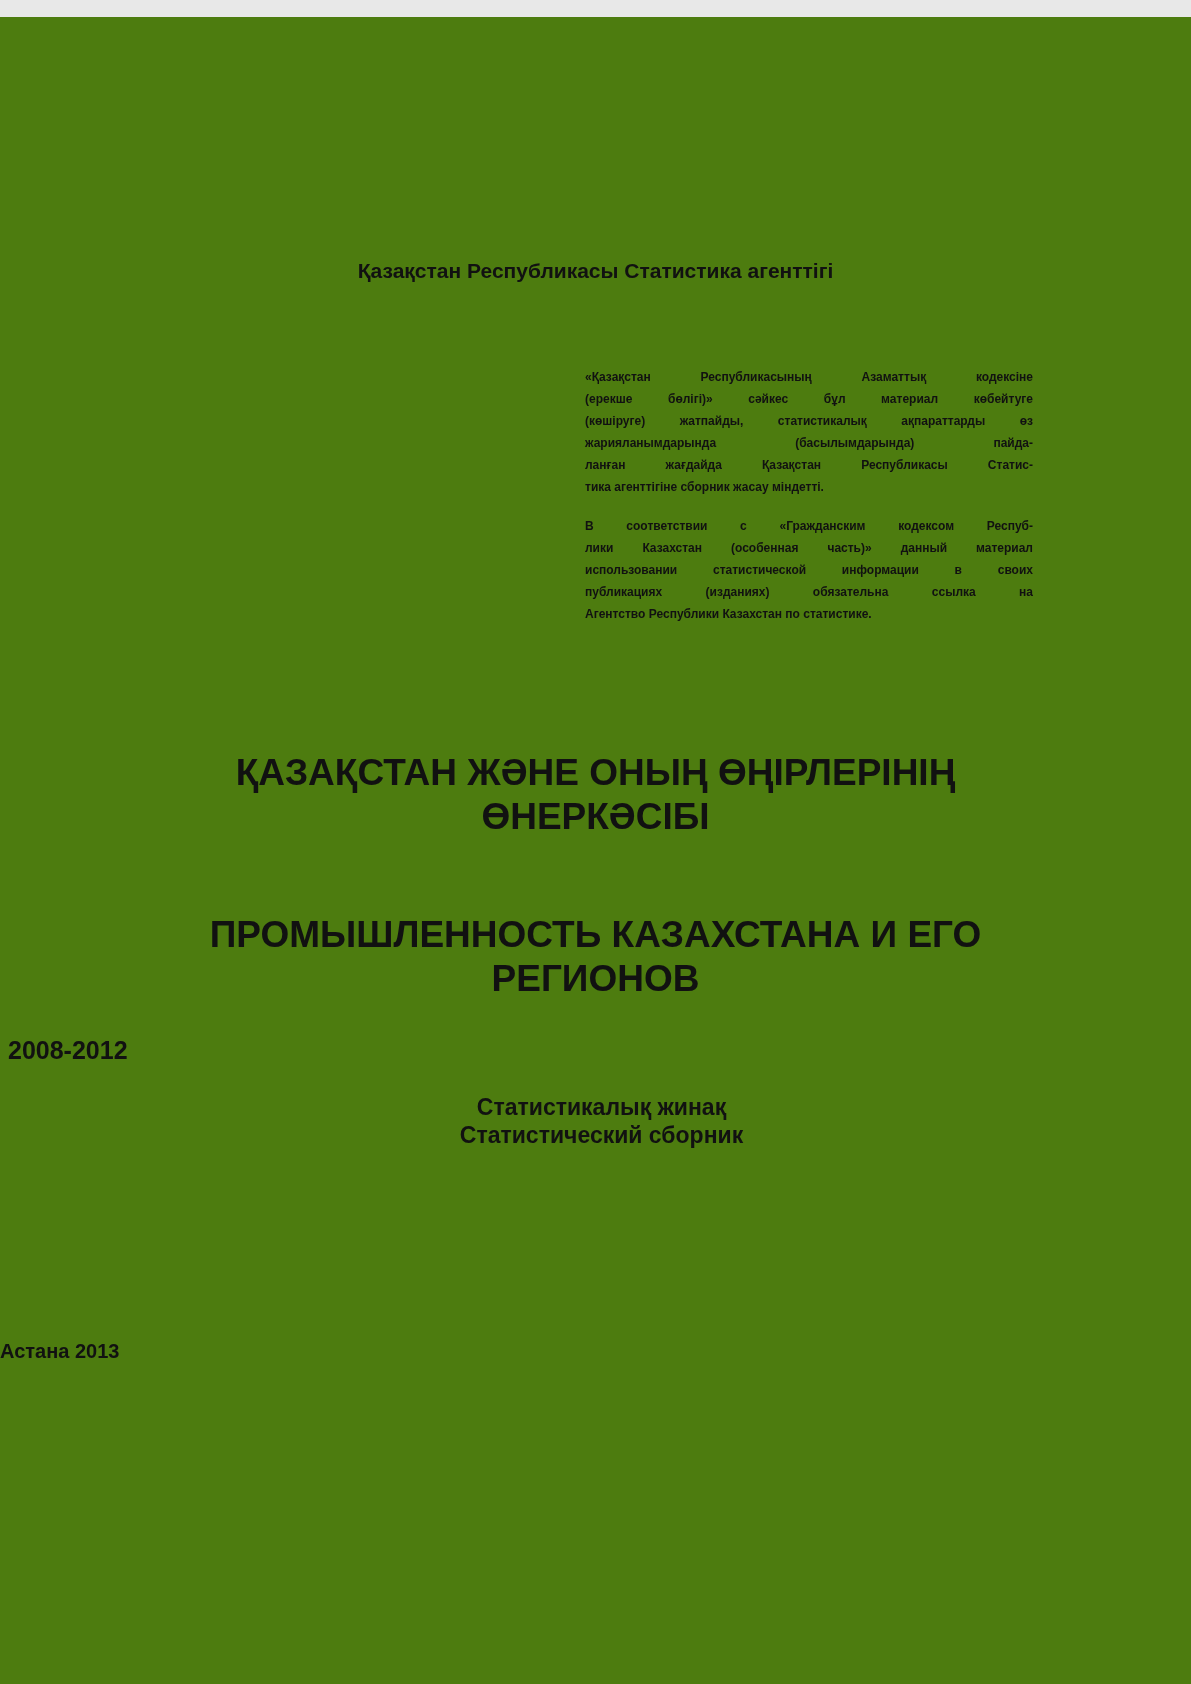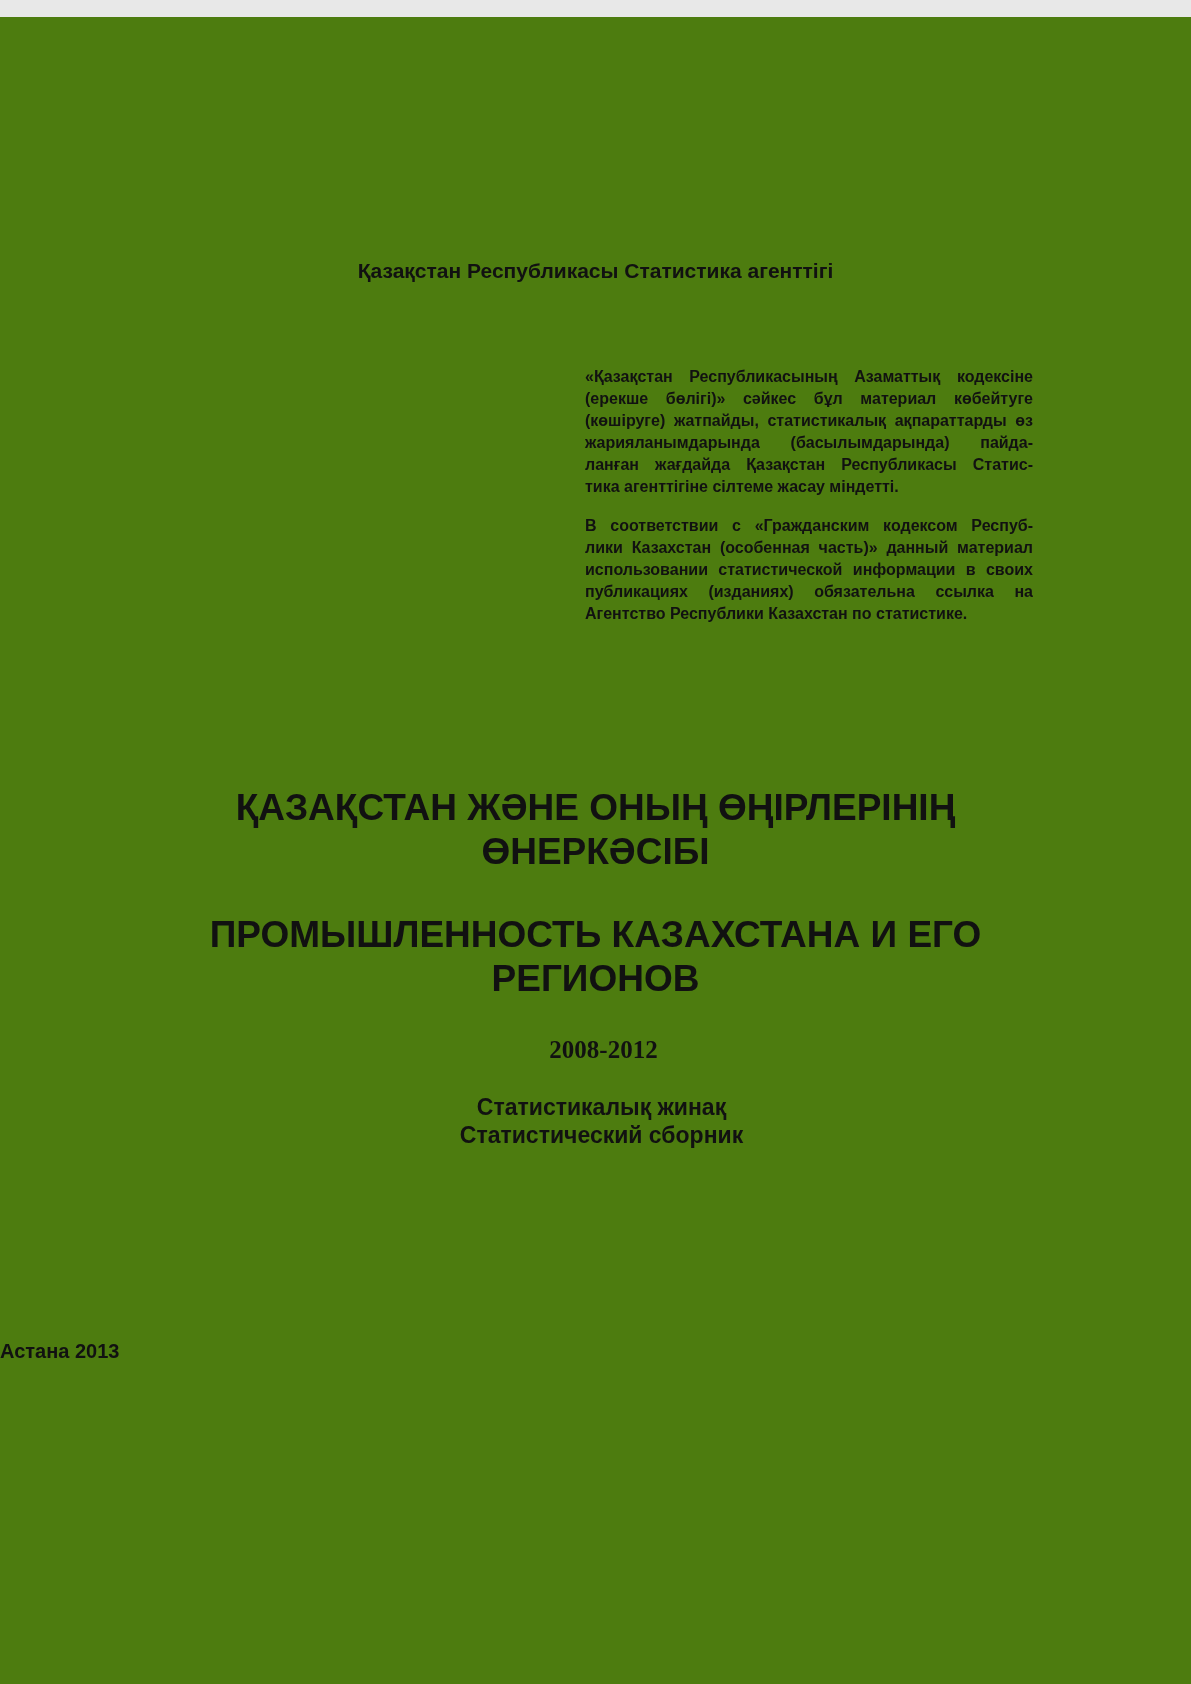--- a/index.html
+++ b/index.html
@@ -25,63 +25,62 @@
     text-align: center;
     font-size: 21px;
     font-weight: bold;
     line-height: 22px;
   }
   .notice-block {
     position: absolute;
     left: 585px;
     top: 349px;
     width: 448px;
-    font-size: 16px;
+    font-size: 12px;
     font-weight: bold;
     line-height: 22px;
   }
   .notice-para { margin: 0 0 17px 0; }
   .jline {
     text-align: justify;
     text-align-last: justify;
   }
   .jline-last {
     text-align: left;
     text-align-last: left;
   }
   .title-kk {
     position: absolute;
     left: 0;
     right: 0;
-    top: 769px;
+    top: 734px;
     text-align: center;
     font-size: 37px;
     font-weight: bold;
     line-height: 44px;
   }
   .title-ru {
     position: absolute;
     left: 0;
     right: 0;
     top: 896px;
     text-align: center;
     font-size: 37px;
     font-weight: bold;
     line-height: 44px;
   }
   .years {
     position: absolute;
-    left: 16px;
+    left: 8px;
     right: 0;
     top: 1018px;
-    text-align: center;
+    text-align: left;
     font-size: 25px;
     font-weight: bold;
     line-height: 30px;
-    font-family: Liberation Serif, serif;
   }
   .subtitles {
     position: absolute;
     left: 12px;
     right: 0;
     top: 1076px;
     text-align: center;
     font-size: 23px;
     font-weight: bold;
     line-height: 28px;
@@ -105,21 +104,21 @@
   <div class="publisher">Қазақстан Республикасы Статистика агенттігі</div>
 
   <div class="notice-block">
 
     <div class="notice-para">
       <div class="jline">«Қазақстан Республикасының Азаматтық кодексіне</div>
       <div class="jline">(ерекше бөлігі)» сәйкес бұл материал көбейтуге</div>
       <div class="jline">(көшіруге) жатпайды, статистикалық ақпараттарды өз</div>
       <div class="jline">жарияланымдарында (басылымдарында) пайда-</div>
       <div class="jline">ланған жағдайда Қазақстан Республикасы Статис-</div>
-      <div class="jline jline-last">тика агенттігіне сілтеме жасау міндетті.</div>
+      <div class="jline jline-last">тика агенттігіне сборник жасау міндетті.</div>
     </div>
 
     <div class="notice-para">
       <div class="jline">В соответствии с «Гражданским кодексом Респуб-</div>
       <div class="jline">лики Казахстан (особенная часть)» данный материал</div>
       <div class="jline">использовании статистической информации в своих</div>
       <div class="jline">публикациях (изданиях) обязательна ссылка на</div>
       <div class="jline jline-last">Агентство Республики Казахстан по статистике.</div>
     </div>
 

